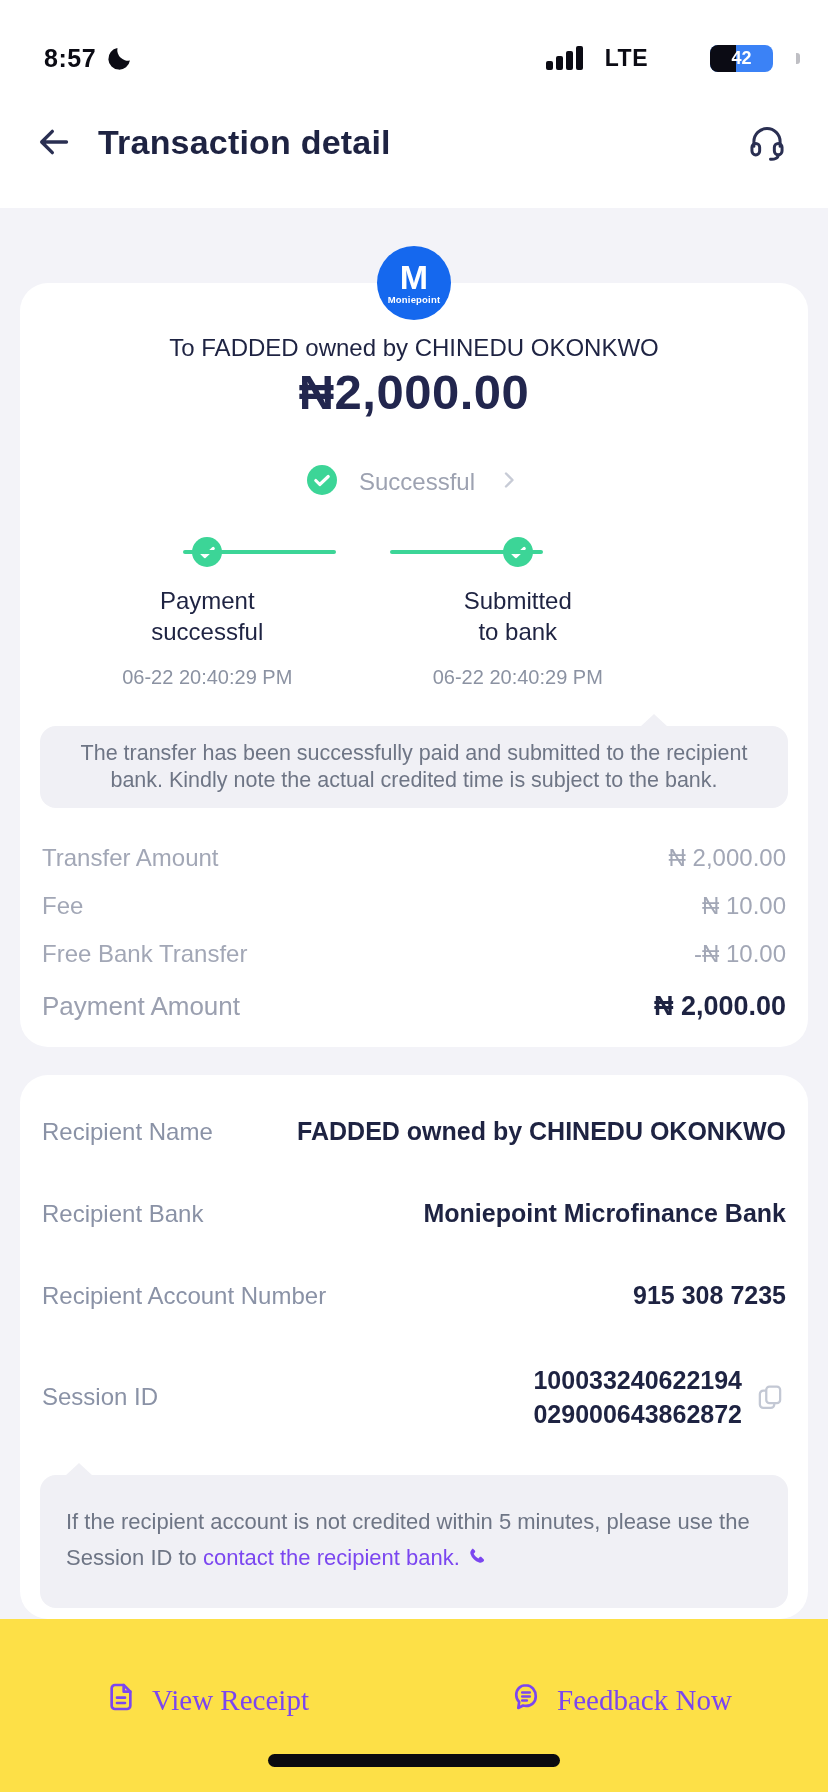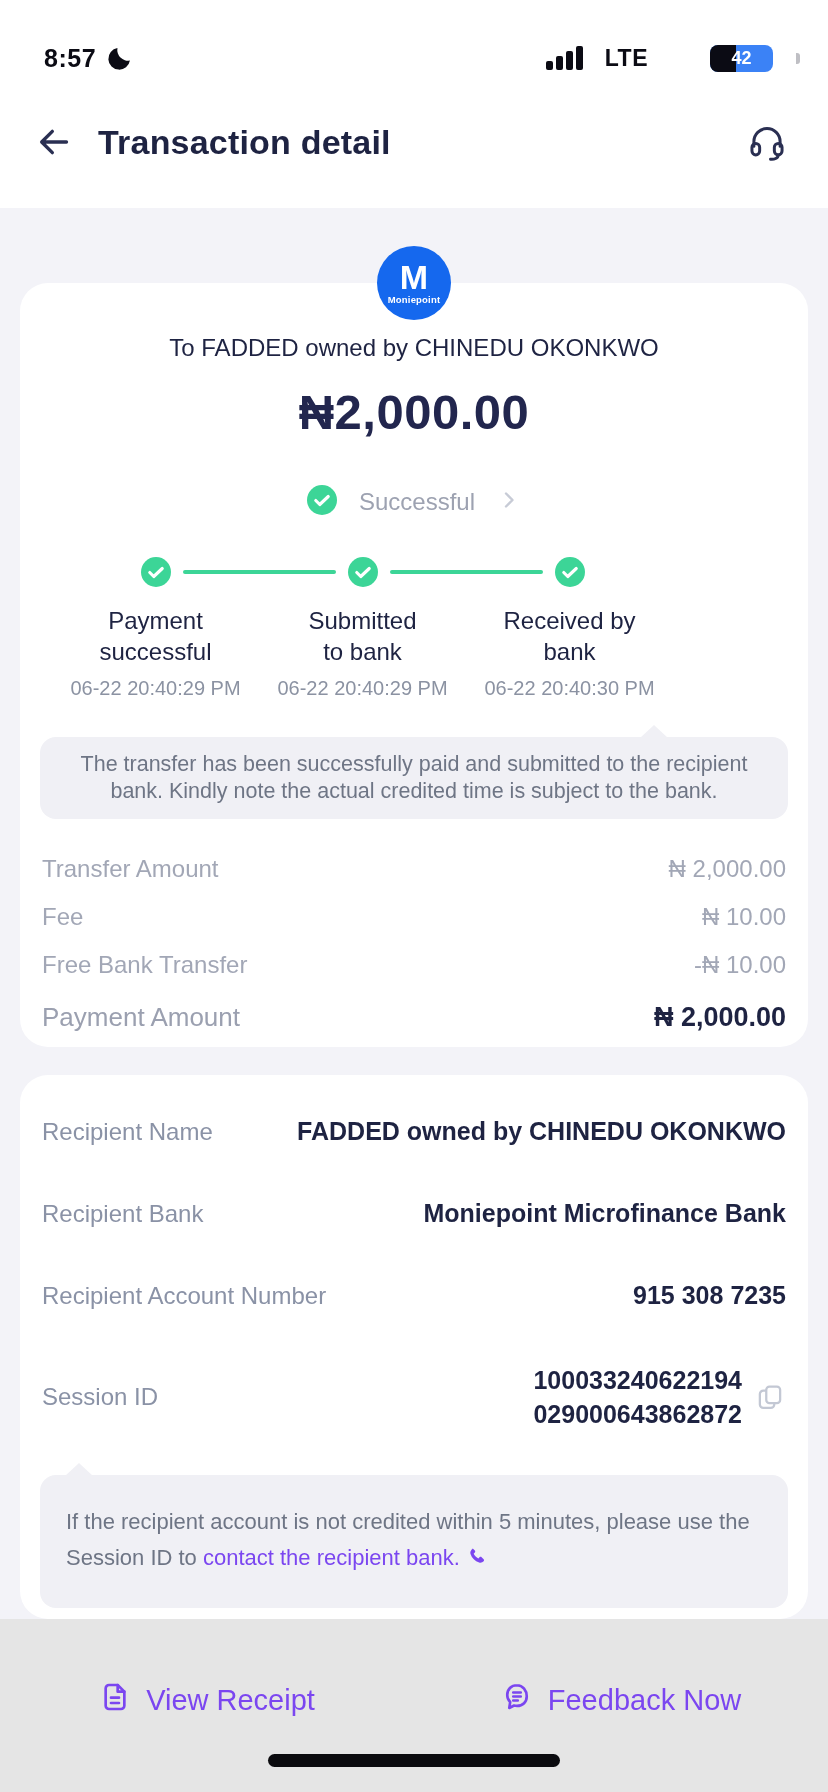--- a/index.html
+++ b/index.html
@@ -41,34 +41,34 @@
   .content{background:var(--page-bg);height:1411px;padding:75px 20px 0;}
   .card{background:#fff;border-radius:28px;}
   .card1{position:relative;height:764px;padding:50px 20px 0;}
   .logo{position:absolute;top:-37px;left:50%;transform:translateX(-50%);
     width:74px;height:74px;border-radius:50%;background:var(--brand-blue);
     display:flex;flex-direction:column;align-items:center;justify-content:center;}
   .logo .m{color:#fff;font-size:34px;font-weight:800;line-height:32px;}
   .logo .cap{color:#fff;font-size:9.5px;font-weight:700;letter-spacing:.2px;margin-top:1px;}
 
   .recipient-line{text-align:center;font-size:24px;font-weight:500;color:var(--navy);line-height:30px;}
-  .big-amount{text-align:center;font-size:49px;font-weight:700;color:#22264E;line-height:58px;margin-top:20px;letter-spacing:.5px;}
+  .big-amount{text-align:center;font-size:49px;font-weight:700;color:#22264E;line-height:58px;margin-top:0;letter-spacing:.5px;}
   .status-row{display:flex;align-items:center;justify-content:center;gap:22px;margin-top:44px;height:34px;cursor:pointer;}
   .status-text{font-size:24px;color:#9DA2B1;}
 
   
   .stepper{margin:38px 115px 0 12px;position:relative;}
   .step-line{position:absolute;top:13px;height:4px;border-radius:2px;background:var(--success-green);}
   .line1{left:131px;width:153px;}
   .line2{left:338px;width:153px;}
   .steps{display:flex;}
   .step{flex:1;text-align:center;}
   .step-check{display:inline-block;}
   .step-label{margin:14px auto 0;max-width:134px;font-size:24px;font-weight:500;color:var(--navy);line-height:31px;}
-  .step-time{margin-top:10px;font-size:20px;color:#8B92A2;white-space:nowrap;}
+  .step-time{margin-top:19px;font-size:20px;color:#8B92A2;white-space:nowrap;}
 
   .notice{position:relative;background:var(--notice-bg);border-radius:16px;color:#6E7585;}
   .notice .caret{position:absolute;top:-12px;width:0;height:0;
     border-left:14px solid transparent;border-right:14px solid transparent;
     border-bottom:13px solid var(--notice-bg);}
   .notice1{margin-top:37px;padding:14px 26px;text-align:center;font-size:21.5px;line-height:27px;}
   .notice1 .caret{left:600px;}
 
   .amount-rows{margin-top:26px;}
   .a-row{display:flex;justify-content:space-between;align-items:center;height:48px;padding:0 2px;}
@@ -87,21 +87,21 @@
   .session-row{margin-top:50px;align-items:center;}
   .session-right{display:flex;align-items:center;gap:12px;}
   .session-vals{text-align:right;font-size:25px;font-weight:700;color:var(--navy);line-height:34px;}
   .copy-btn{display:flex;align-items:center;cursor:pointer;}
   .notice2{margin-top:44px;padding:29px 26px;font-size:22px;line-height:36px;text-align:left;}
   .notice2 .caret{left:25px;}
   .notice-link{color:var(--accent-purple);cursor:pointer;}
   .phone-ic{display:inline-block;vertical-align:-3px;margin-left:6px;}
 
   
-  .footer{height:173px;background:#e5e5e5;}
+  .footer{height:173px;background:#fde047;font-family:Liberation Serif, serif;}
   .btn-row{display:flex;padding-top:62px;}
   .f-btn{flex:1;display:flex;align-items:center;justify-content:center;gap:15px;
     font-size:29px;font-weight:500;color:var(--accent-purple);cursor:pointer;}
   .home-indicator{width:292px;height:13px;border-radius:7px;background:#0b0b0f;margin:34px auto 0;}
 </style>
 </head>
 <body>
 
 <div class="status-bar">
   <span class="sb-time">8:57</span>
@@ -186,30 +186,20 @@
         <div class="step">
           <span class="step-check">
             <svg width="30" height="30" viewBox="0 0 24 24">
                 <circle cx="12" cy="12" r="12" fill="#3CD597"></circle>
                 <path d="M7 12.4l3.2 3.2L17 9.2" fill="none" stroke="#fff" stroke-width="2.5" stroke-linecap="round" stroke-linejoin="round"></path>
               </svg>
           </span>
           <div class="step-label">Submitted to bank</div>
           <div class="step-time">06-22 20:40:29 PM</div>
         </div>
-        <div class="step">
-          <span class="step-check">
-            <svg width="30" height="30" viewBox="0 0 24 24">
-                <circle cx="12" cy="12" r="12" fill="#3CD597"></circle>
-                <path d="M7 12.4l3.2 3.2L17 9.2" fill="none" stroke="#fff" stroke-width="2.5" stroke-linecap="round" stroke-linejoin="round"></path>
-              </svg>
-          </span>
-          <div class="step-label">Received by bank</div>
-          <div class="step-time">06-22 20:40:30 PM</div>
-        </div>
       </div>
     </div>
 
     <div class="notice notice1">
       <span class="caret"></span>
       <span>The transfer has been successfully paid and submitted to the recipient bank. Kindly note the actual credited time is subject to the bank.</span>
     </div>
 
     <div class="amount-rows">
       <div class="a-row">

